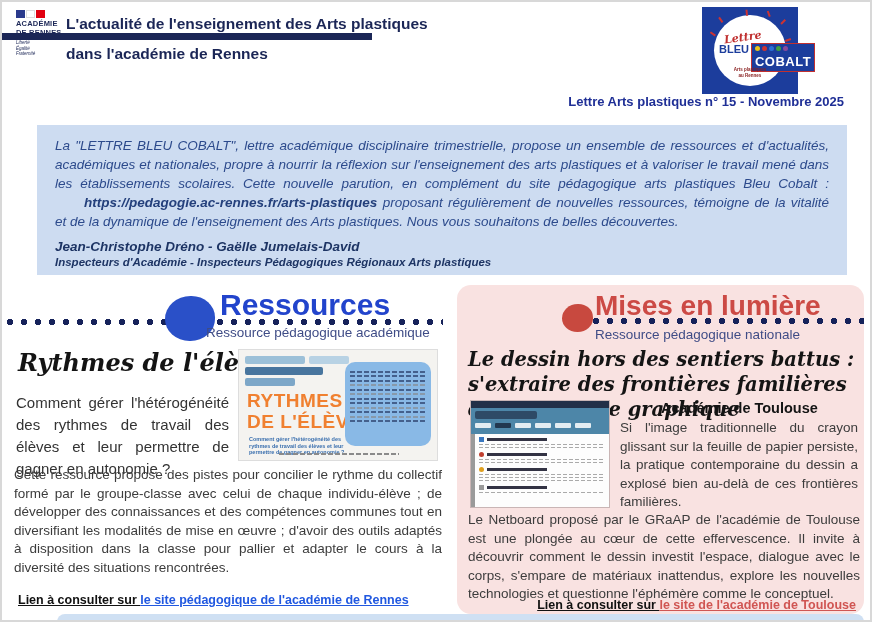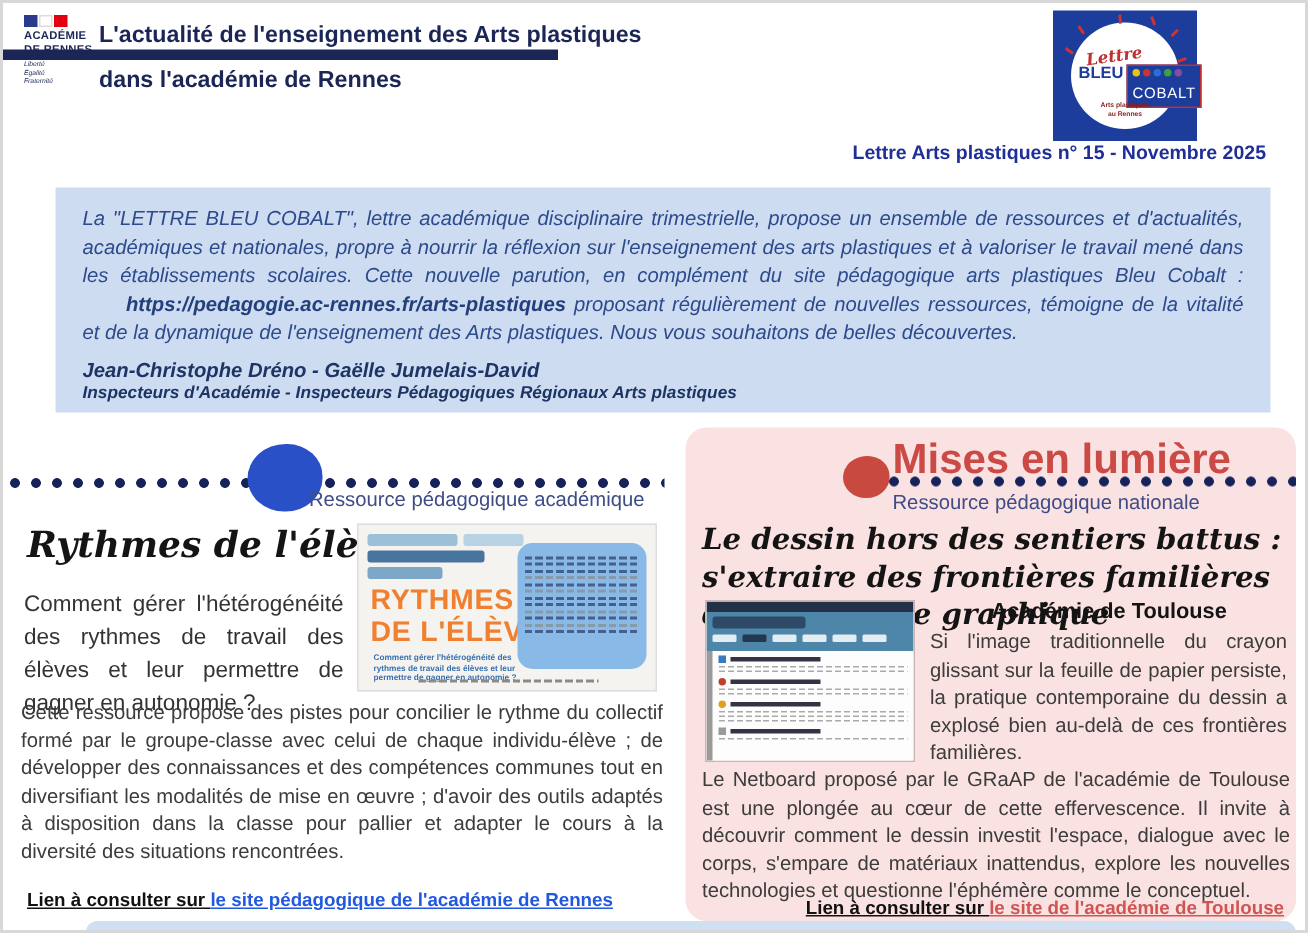--- a/index.html
+++ b/index.html
@@ -22,21 +22,21 @@
   .cobalt { position:absolute; left:700px; top:5px; width:96px; height:87px; background:#1c3d9c; }
   .cobalt-circle { position:absolute; left:12px; top:8px; width:72px; height:71px; background:#fff; border-radius:50%; }
   .cobalt-lettre { position:absolute; left:10px; top:16px; font-family:"DejaVu Serif", serif; font-style:italic; font-weight:bold;
                    font-size:11px; color:#c03030; transform:rotate(-8deg); }
   .cobalt-row { position:absolute; left:5px; top:28px; display:flex; align-items:flex-start; }
   .cobalt-bleu { font-size:11px; font-weight:bold; color:#1c3d9c; margin-right:2px; }
   .cobalt-box { background:#1c3d9c; border:1px solid #c03030; padding:2px 3px 1px; }
   .cobalt-dots { display:flex; gap:2px; margin-bottom:1px; }
   .cobalt-dots span { width:5px; height:5px; border-radius:50%; display:inline-block; }
   .cd1{background:#e8c41a}.cd2{background:#cc3333}.cd3{background:#2b6fd4}.cd4{background:#3fa03f}.cd5{background:#8a4a9e}
-  .cobalt-cobalt { font-size:10px; font-weight:normal; color:#fff; letter-spacing:0.5px; }
+  .cobalt-cobalt { font-size:13px; font-weight:bold; color:#fff; letter-spacing:0.5px; }
   .cobalt-sub { position:absolute; left:0; top:52px; width:72px; text-align:center; font-size:4.5px; font-weight:bold; color:#8a2020; line-height:5.5px; }
   .spark { position:absolute; background:#cc3333; width:6px; height:1.5px; }
   .issue-line { position:absolute; right:26px; top:92px; font-size:13px; font-weight:bold; color:#1f2f96; }
 
   
   .intro-box { position:absolute; left:35px; top:123px; width:810px; height:150px;
                background:#cddcf1; padding:11px 18px 0; color:#2c4a8c; }
   .intro-text { font-size:13.5px; line-height:19px; font-style:italic; text-align:justify; }
   .intro-url { font-weight:bold; color:#24407c; cursor:pointer;margin-left:29px; }
   .sig-name { margin-top:8px; font-size:13.5px; font-weight:bold; font-style:italic; color:#1d3464; }
@@ -163,20 +163,21 @@
   <div class="issue-line">Lettre Arts plastiques n° 15 - Novembre 2025</div>
 
   <div class="intro-box">
     <p class="intro-text"><span>La "LETTRE BLEU COBALT", lettre académique disciplinaire trimestrielle, propose un ensemble de ressources et d'actualités, académiques et nationales, propre à nourrir la réflexion sur l'enseignement des arts plastiques et à valoriser le travail mené dans les établissements scolaires. Cette nouvelle parution, en complément du site pédagogique arts plastiques Bleu Cobalt : </span><span class="intro-url">https://pedagogie.ac-rennes.fr/arts-plastiques</span><span> proposant régulièrement de nouvelles ressources, témoigne de la vitalité et de la dynamique de l'enseignement des Arts plastiques. Nous vous souhaitons de belles découvertes.</span></p>
     <div class="sig-name">Jean-Christophe Dréno - Gaëlle Jumelais-David</div>
     <div class="sig-role">Inspecteurs d'Académie - Inspecteurs Pédagogiques Régionaux Arts plastiques</div>
   </div>
 
   <div class="dots-line" style="left:4px; top:316px; width:437px;"></div>
   <div class="big-circle" style="left:163px; top:294px; width:50px; height:45px; background:#2a50c8;"></div>
+  <div class="sec-title-left">Ressources</div>
   <div class="sec-sub-left">Ressource pédagogique académique</div>
 
   <div class="pink-panel"></div>
   <div class="dots-line" style="left:562px; top:315px; width:300px;"></div>
   <div class="big-circle" style="left:560px; top:302px; width:31px; height:28px; background:#c8493f;"></div>
   <div class="sec-title-right">Mises en lumière</div>
   <div class="sec-sub-right">Ressource pédagogique nationale</div>
 
   <div class="art1-title script">Rythmes de l'élève</div>
   <div class="art1-lead">Comment gérer l'hétérogénéité des rythmes de travail des élèves et leur permettre de gagner en autonomie ?</div>

